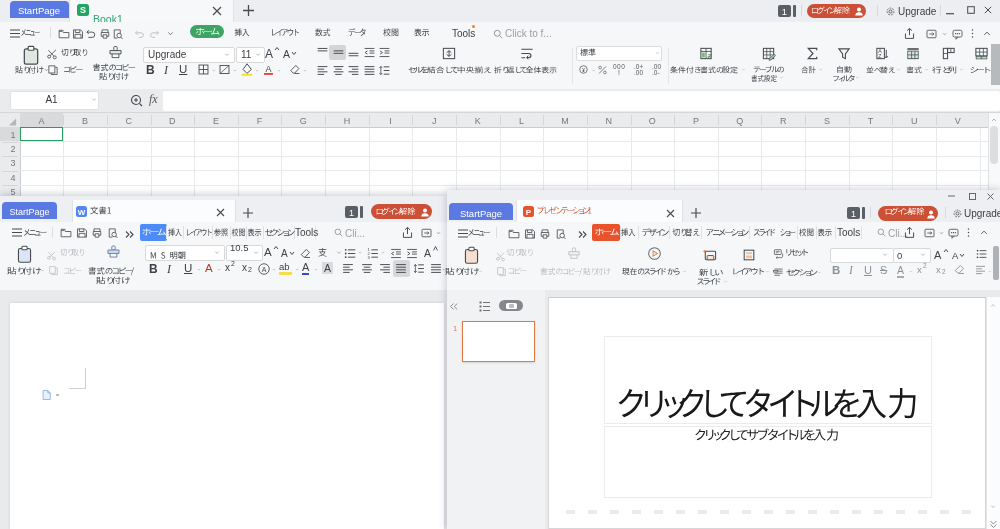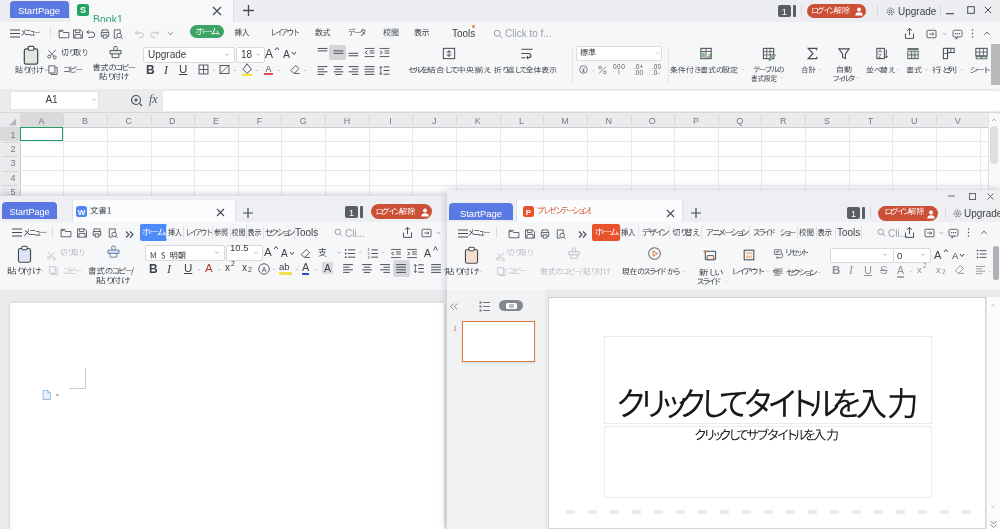--- a/index.html
+++ b/index.html
@@ -128,21 +128,21 @@
         <rect x="8" y="0.8" width="4" height="4.7" rx="1" fill="none" stroke="#474b50" stroke-width="1.05"></rect>
         <path d="M3.5 5.5 h13 v4 h-13 z" fill="#dfe8df" stroke="#474b50" stroke-width="1.05"></path>
         <path d="M6 9.5 v4.3 h8 v-4.3" fill="none" stroke="#474b50" stroke-width="1.05"></path>
       </svg>
       <div style="position:absolute;left:143px;top:46.5px;width:90px;height:14.5px;background:#fff;border:1px solid #d6d8da;border-radius:2px"></div>
       <div style="position:absolute;left:148px;top:48.5px;font-size:10px;color:#3a3d41">Upgrade</div>
       <svg style="position:absolute;left:223px;top:51px" width="8" height="7" viewBox="0 0 16 16">
         <path d="M4 6 8 10 12 6" fill="none" stroke="#7b7f84" stroke-width="1.3"></path>
       </svg>
       <div style="position:absolute;left:236px;top:46.5px;width:27px;height:14.5px;background:#fff;border:1px solid #d6d8da;border-radius:2px"></div>
-      <div style="position:absolute;left:241px;top:48.5px;font-size:10px;color:#3a3d41">18</div>
+      <div style="position:absolute;left:241px;top:48.5px;font-size:10px;color:#3a3d41">11</div>
       <svg style="position:absolute;left:254px;top:51px" width="8" height="7" viewBox="0 0 16 16">
         <path d="M4 6 8 10 12 6" fill="none" stroke="#7b7f84" stroke-width="1.3"></path>
       </svg>
       <div style="position:absolute;left:265px;top:47px;font-size:12px;color:#3e4246">A</div>
       <svg style="position:absolute;left:274px;top:46px" width="6" height="6" viewBox="0 0 6 6">
         <path d="M1 4 3 1.5 5 4" fill="none" stroke="#474b50" stroke-width="1"></path>
       </svg>
       <div style="position:absolute;left:283px;top:48px;font-size:10.5px;color:#3e4246">A</div>
       <svg style="position:absolute;left:291px;top:50px" width="6" height="6" viewBox="0 0 6 6">
         <path d="M1 2 3 4.5 5 2" fill="none" stroke="#474b50" stroke-width="1"></path>

